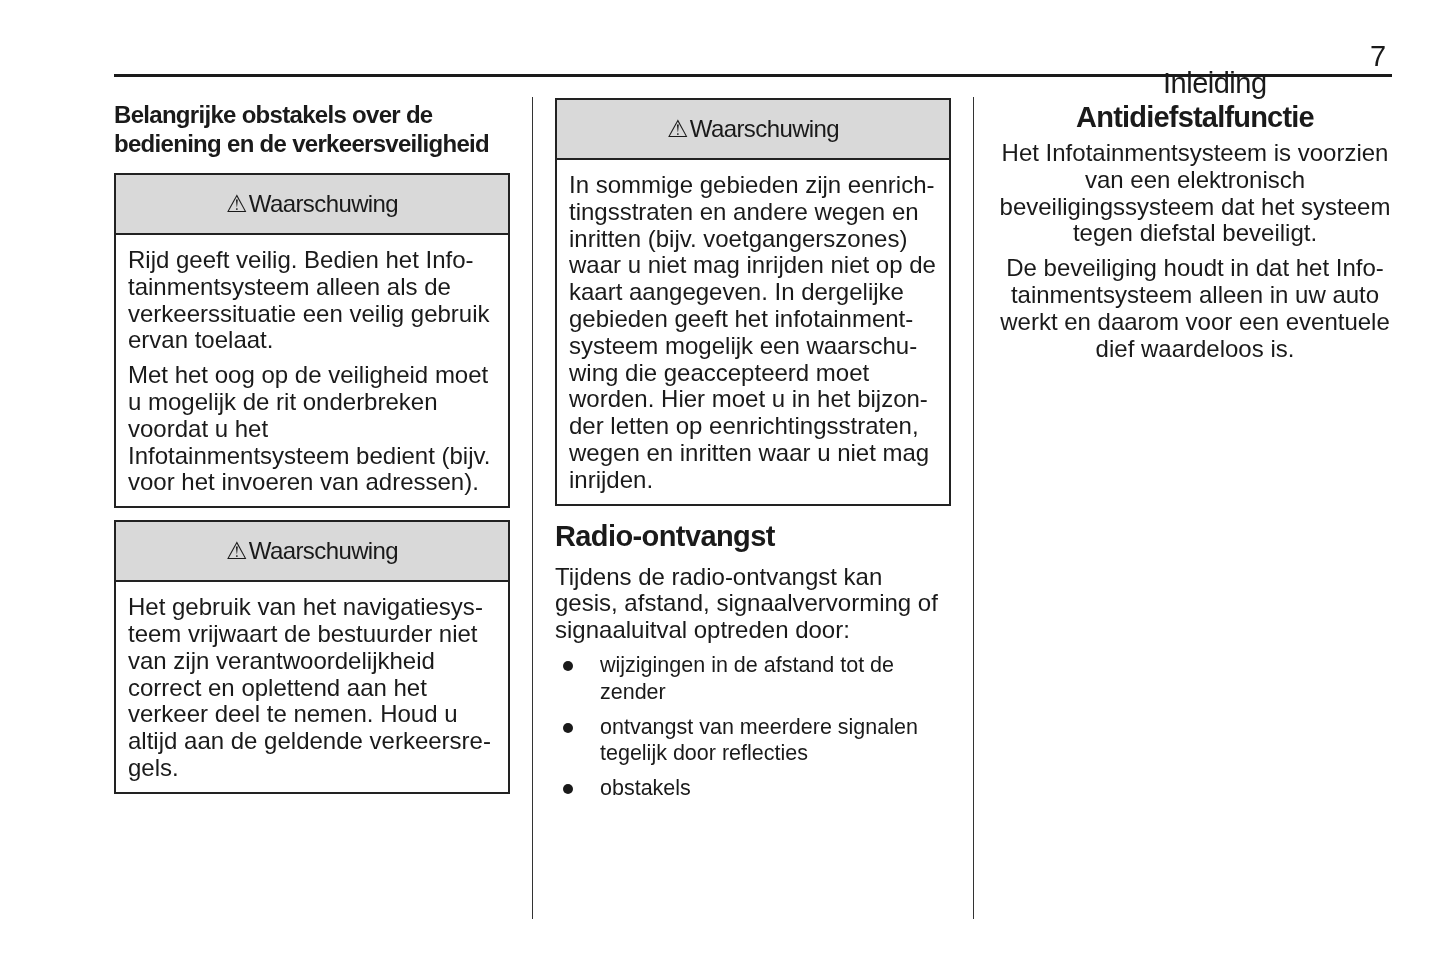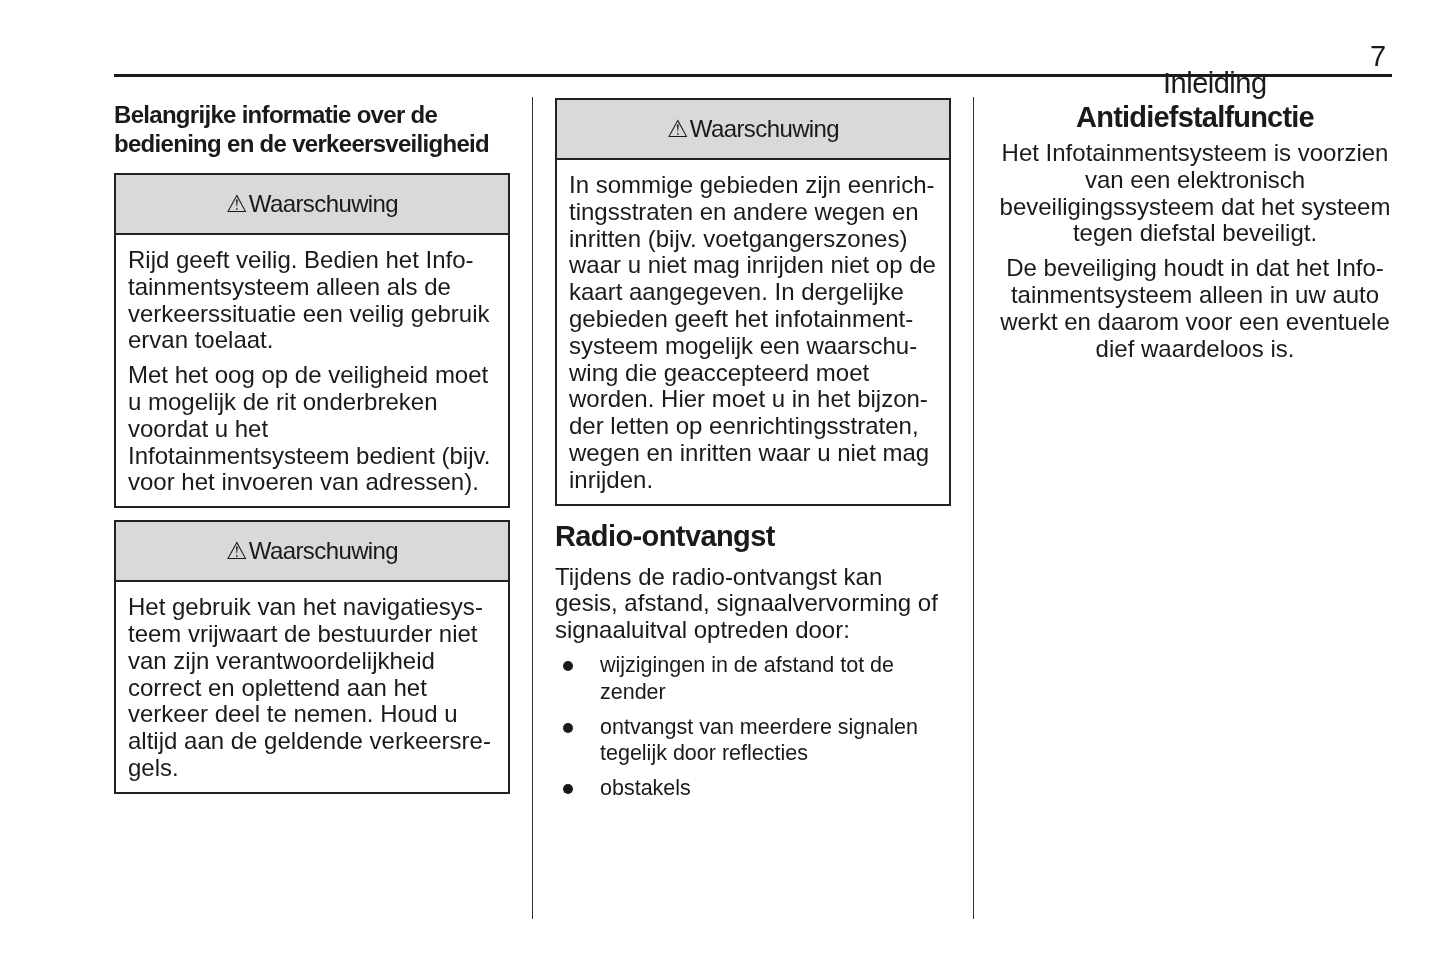--- a/index.html
+++ b/index.html
@@ -32,21 +32,21 @@
 <div>
   <span class="header-title">Inleiding</span>
   <span class="header-page">7</span>
   <div class="header-rule"></div>
 </div>
 
 <div class="col-divider" style="left:532px;"></div>
 <div class="col-divider" style="left:973px;"></div>
 
 <div class="col col1">
-  <h2 class="sub">Belangrijke informatie over de bediening en de verkeersveiligheid</h2>
+  <h2 class="sub">Belangrijke obstakels over de bediening en de verkeersveiligheid</h2>
 
   <div class="warn">
     <div class="warn-head">
       <span class="warn-icon">⚠</span>
       <span>Waarschuwing</span>
     </div>
     <div class="warn-body">
       <p>Rijd geeft veilig. Bedien het Info­tainmentsysteem alleen als de verkeerssituatie een veilig gebruik ervan toelaat.</p>
       <p>Met het oog op de veiligheid moet u mogelijk de rit onderbreken voor­dat u het Infotainmentsysteem bedient (bijv. voor het invoeren van adressen).</p>
     </div>

